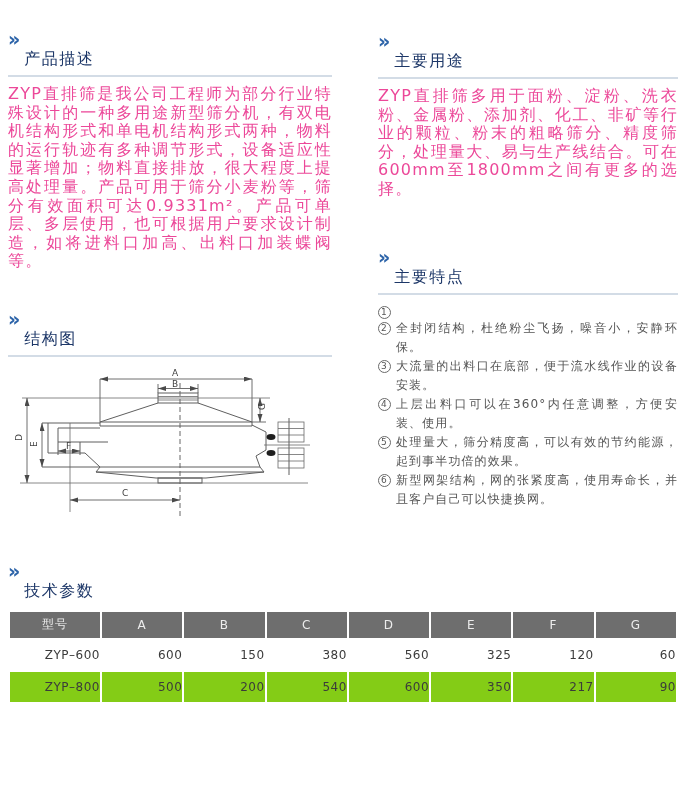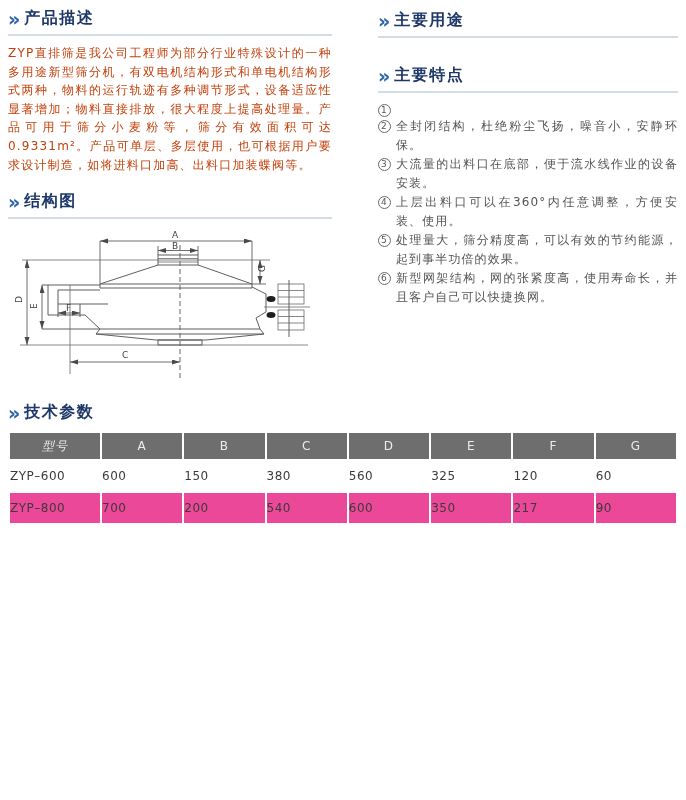--- a/index.html
+++ b/index.html
@@ -16,31 +16,31 @@
     display:flex; align-items:center;
     padding-bottom:5px; border-bottom:2px solid #d3dce6;
     margin-bottom:8px;
   }
   .sec-head.no-line { border-bottom:none; padding-bottom:2px; margin-bottom:6px; }
   .chevron {
     color:#2d64a9; font-size:19px; font-weight:700; line-height:16px;
     margin-right:6px; letter-spacing:-2px;
   }
   .sec-title {
-    color:#1d3768; font-size:16px; font-weight:700; letter-spacing:1.5px;
+    color:#1d3768; font-size:16px; font-weight:400; letter-spacing:1.5px;margin-top:41px;
   }
 
   
   .top { display:flex; gap:46px; min-height:358px; }
   .col-left  { width:324px; flex:0 0 324px; }
   .col-right { width:300px; flex:0 0 300px; }
 
   .body-text {
-    font-size:12px; line-height:18.6px; letter-spacing:1.2px;
-    text-align:justify; color:#c2410c;
+    font-size:16px; line-height:18.6px; letter-spacing:1.2px;
+    text-align:justify; color:#ec4899;
   }
   .sec-uses  { margin-top:2px; }
   .sec-desc  { margin-top:0; }
   .sec-struct { margin-top:17px; }
   .sec-feat  { margin-top:27px; }
 
   
   .feat-list { margin-top:2px; }
   .feat-item { display:flex; gap:5px; font-size:12px; line-height:19px; letter-spacing:1.1px; text-align:justify; }
   .feat-marker {
@@ -65,24 +65,24 @@
   table.params {
     width:670px; table-layout:fixed;
     border-collapse:separate; border-spacing:2px;
     font-size:12px;
   }
   table.params th {
     background:#6e6e6e; color:#ececec; font-weight:400;
     height:26px; text-align:center; letter-spacing:1px;
   }
   table.params td {
-    height:30px; text-align:left; color:#3b3b3b; background:#ffffff;
+    height:30px; text-align:right; color:#3b3b3b; background:#ffffff;
     letter-spacing:0.5px;
   }
-  table.params tr.alt td { background:#ec4899; }
+  table.params tr.alt td { background:#84cc16; }
 </style>
 </head>
 <body>
 
 <div class="page">
 
   <div class="top">
 
     <div class="col-left">
 
@@ -193,20 +193,21 @@
       </div>
     </div>
 
     <div class="col-right">
 
       <div class="sec-uses">
         <div class="sec-head">
           <span class="chevron">»</span>
           <span class="sec-title">主要用途</span>
         </div>
+        <p class="body-text">ZYP直排筛多用于面粉、淀粉、洗衣粉、金属粉、添加剂、化工、非矿等行业的颗粒、粉末的粗略筛分、精度筛分，处理量大、易与生产线结合。可在600mm至1800mm之间有更多的选择。</p>
       </div>
 
       <div class="sec-feat">
         <div class="sec-head">
           <span class="chevron">»</span>
           <span class="sec-title">主要特点</span>
         </div>
         <div class="feat-list" id="feat-list">
             <div class="feat-item">
               <span class="feat-marker">1</span>
@@ -237,21 +238,21 @@
   </div>
 
   <div class="sec-params">
     <div class="sec-head no-line">
       <span class="chevron">»</span>
       <span class="sec-title">技术参数</span>
     </div>
     <table class="params">
       <thead>
           <tr id="params-head">
-            <th style="width: 90px; font-style: italic;">型号</th>
+            <th style="width: 90px;">型号</th>
             <th>A</th>
             <th>B</th>
             <th>C</th>
             <th>D</th>
             <th>E</th>
             <th>F</th>
             <th>G</th>
           </tr>
         </thead>
       <tbody id="params-body">
@@ -260,21 +261,21 @@
             <td>600</td>
             <td>150</td>
             <td>380</td>
             <td>560</td>
             <td>325</td>
             <td>120</td>
             <td>60</td>
           </tr>
           <tr class="alt">
             <td>ZYP–800</td>
-            <td>700</td>
+            <td>500</td>
             <td>200</td>
             <td>540</td>
             <td>600</td>
             <td>350</td>
             <td>217</td>
             <td>90</td>
           </tr>
         </tbody>
     </table>
   </div>

